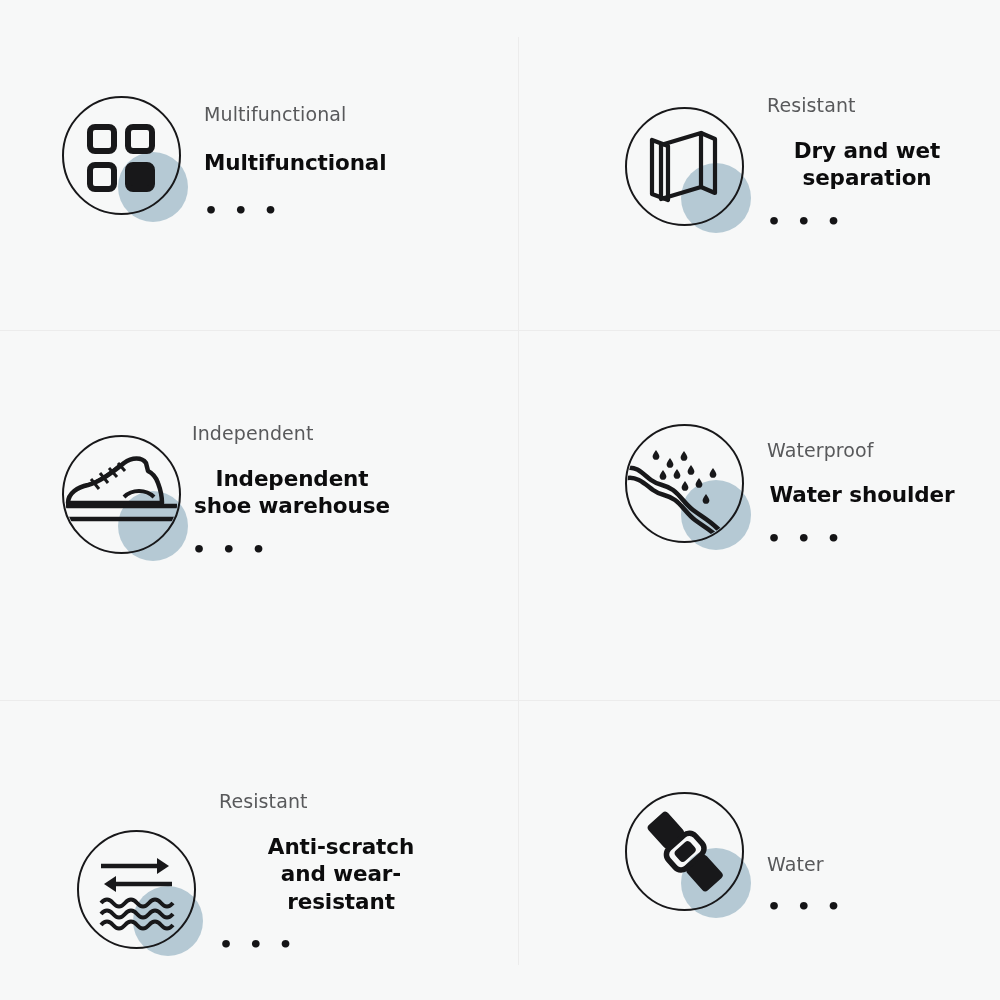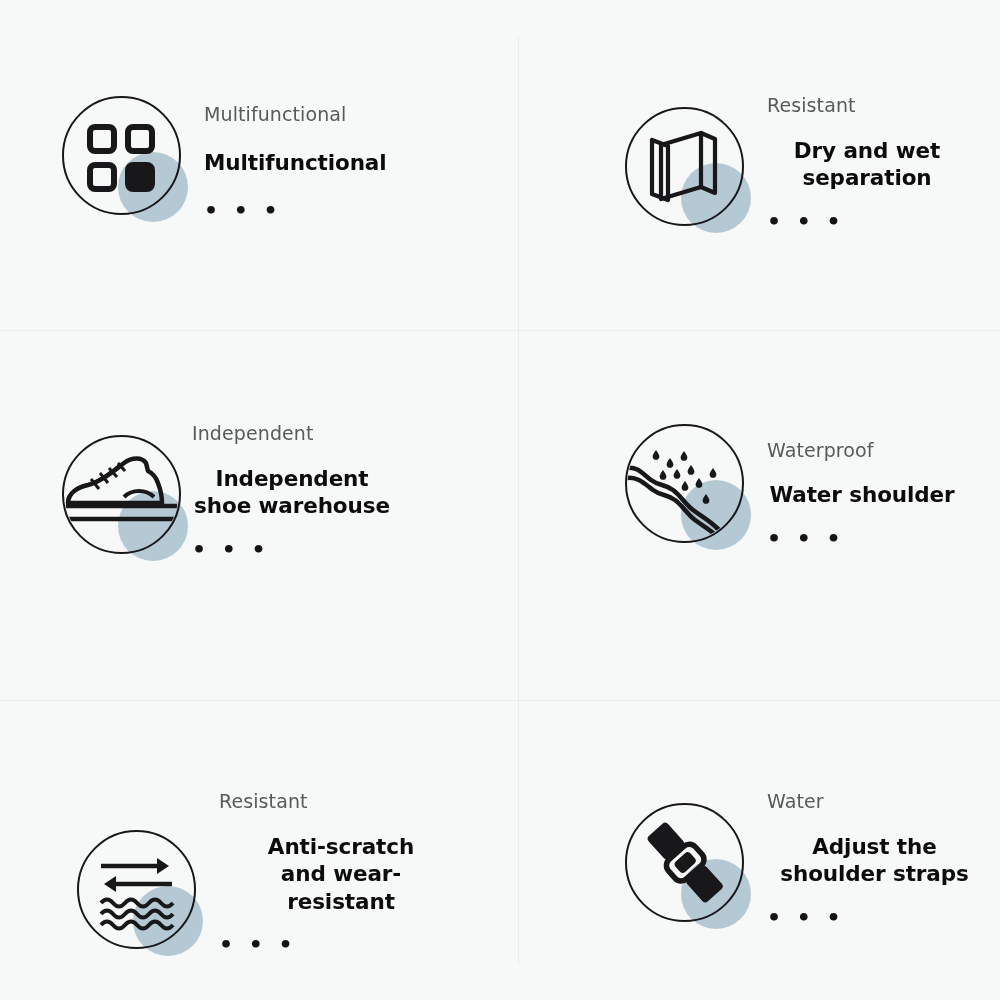--- a/index.html
+++ b/index.html
@@ -308,21 +308,20 @@
               <rect x="47" y="16" width="26" height="30" rx="4" fill="#18181a"></rect>
               <rect x="47" y="74" width="26" height="30" rx="4" fill="#18181a"></rect>
               <rect x="42" y="47" width="36" height="26" rx="8" fill="none" stroke="#18181a" stroke-width="5.5"></rect>
               <rect x="50" y="53" width="20" height="14" rx="4" fill="#18181a"></rect>
             </g>
           </svg>
         </div>
       </div>
       <div class="text-block tb-r3c2">
         <div class="feature-label">Water</div>
-        <div class="feature-title">Adjust the shoulder straps</div>
         <div class="feature-dots">• • •</div>
       </div>
     </div>
   </div>
 
 </div>
 
 <div class="divider-v"></div>
 <div class="divider-h h1"></div>
 <div class="divider-h h2"></div>

